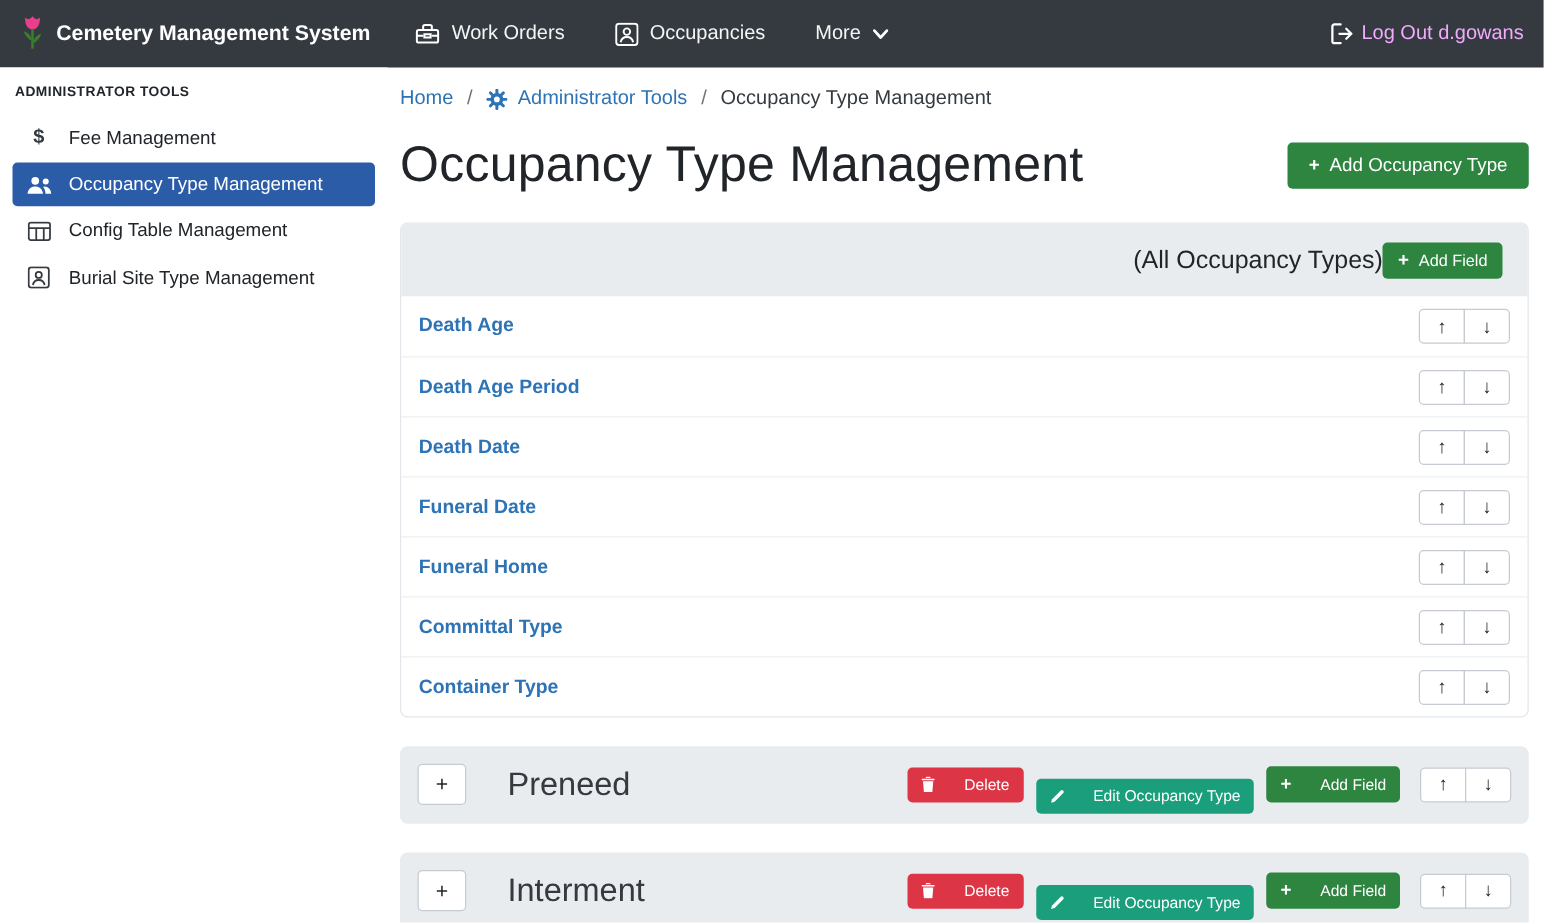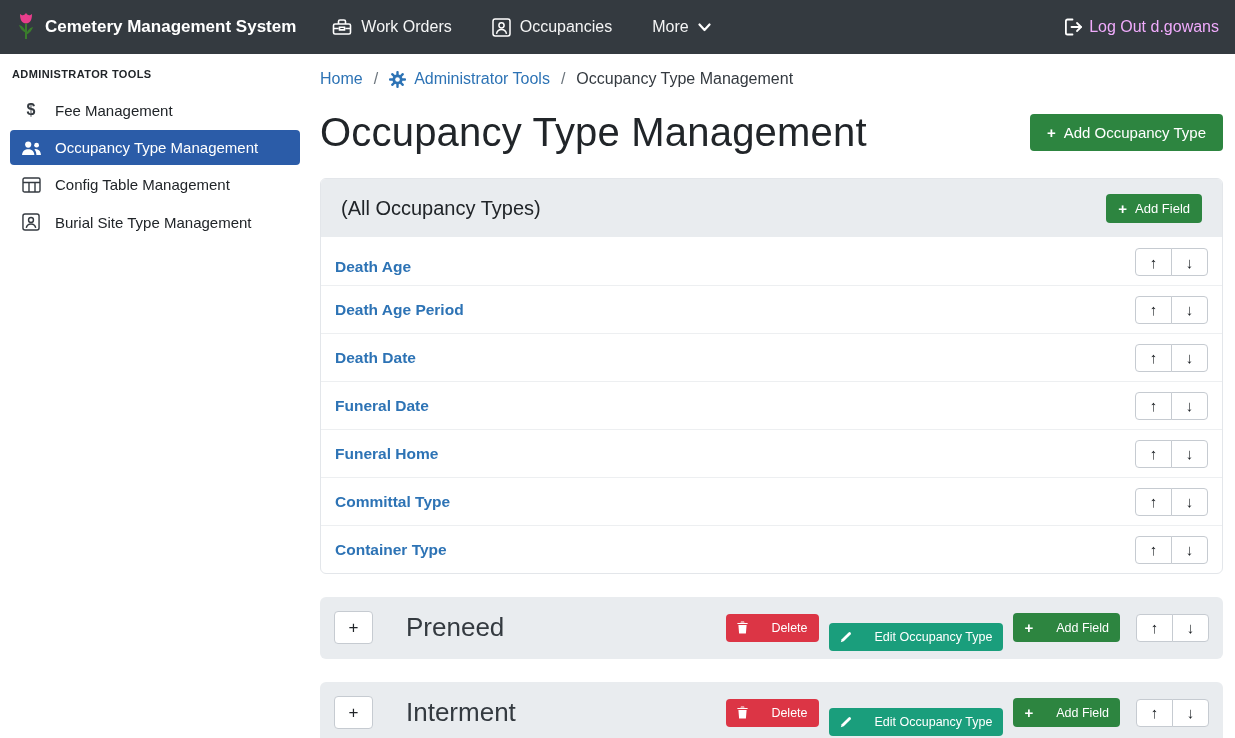--- a/index.html
+++ b/index.html
@@ -41,24 +41,24 @@
   .btn-success { background: var(--success-green, #2d8540); }
   .btn-danger { background: var(--delete-red, #dc3545); }
   .btn-edit { background: var(--edit-teal, #1a9e7c); margin-top: 18px; }
   .btn-lg { font-size: 15px; padding: 10px 17px; }
   .btn-sm { font-size: 13px; padding: 7px 12px; }
   .btn-xs { font-size: 12.5px; padding: 7px 11px; gap: 23px; }
   .plus { font-weight: 700; font-size: 15px; line-height: 1; }
 
   
   .card { margin-top: 20px; border: 1px solid #e3e6ea; border-radius: 6px; background: #fff; }
-  .card-header { background: var(--section-bg, #e9ecef); border-radius: 5px 5px 0 0; display: flex; justify-content: space-between; align-items: center; padding: 13px 20px; height: 58px; }
+  .card-header { background: var(--section-bg, #e9ecef); border-radius: 5px 5px 0 0; display: flex; justify-content: flex-end; align-items: center; padding: 13px 20px; height: 58px; }
   .card-title { font-size: 20px; color: #212529; }
   .frow { display: flex; justify-content: space-between; align-items: center; padding: 9px 14px; height: 48px; border-top: 1px solid #edeff1; }
-  .frow:first-child { border-top: none; align-items: flex-end; }
+  .frow:first-child { border-top: none; }
   .field-link { color: var(--link-blue, #2a6ebb); font-weight: 700; font-size: 15.5px; text-decoration: none; cursor: pointer; }
   .btn-group { display: inline-flex; }
   .btn-arrow { width: 37px; height: 28px; background: #fff; border: 1px solid #c6cbd1; color: #212529; font-size: 15px; cursor: pointer; display: flex; align-items: center; justify-content: center; font-family: inherit; }
   .btn-arrow.first { border-radius: 4px 0 0 4px; }
   .btn-arrow.last { border-radius: 0 4px 4px 0; margin-left: -1px; }
 
   
   .section-bar { background: var(--section-bg, #e9ecef); border-radius: 6px; margin-top: 23px; display: flex; align-items: center; padding: 14px 14px 15px; height: 62px; }
   .expand-btn { width: 39px; height: 33px; background: #fff; border: 1px solid #c6cbd1; border-radius: 4px; font-size: 17px; cursor: pointer; color: #212529; font-family: inherit; }
   .section-title { font-size: 26px; font-weight: 500; color: #343a40; margin-left: 33px; }

